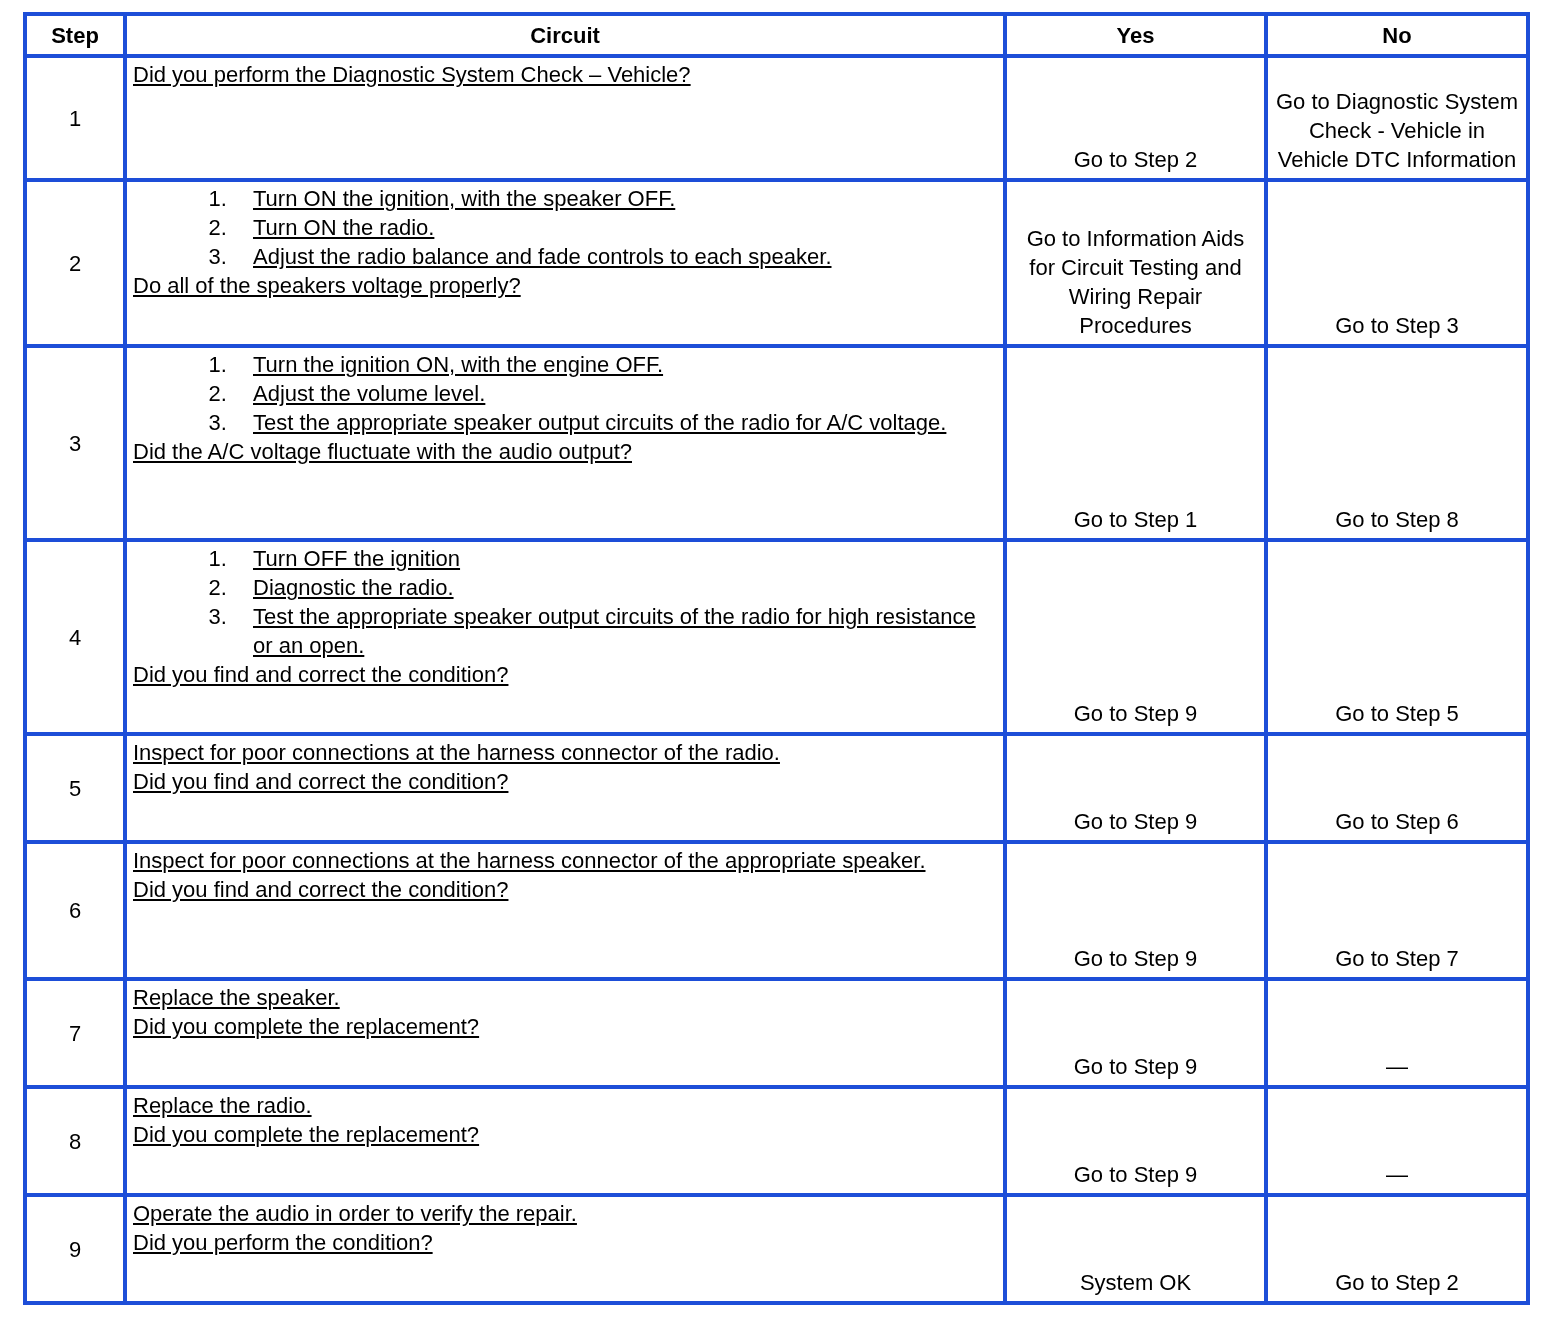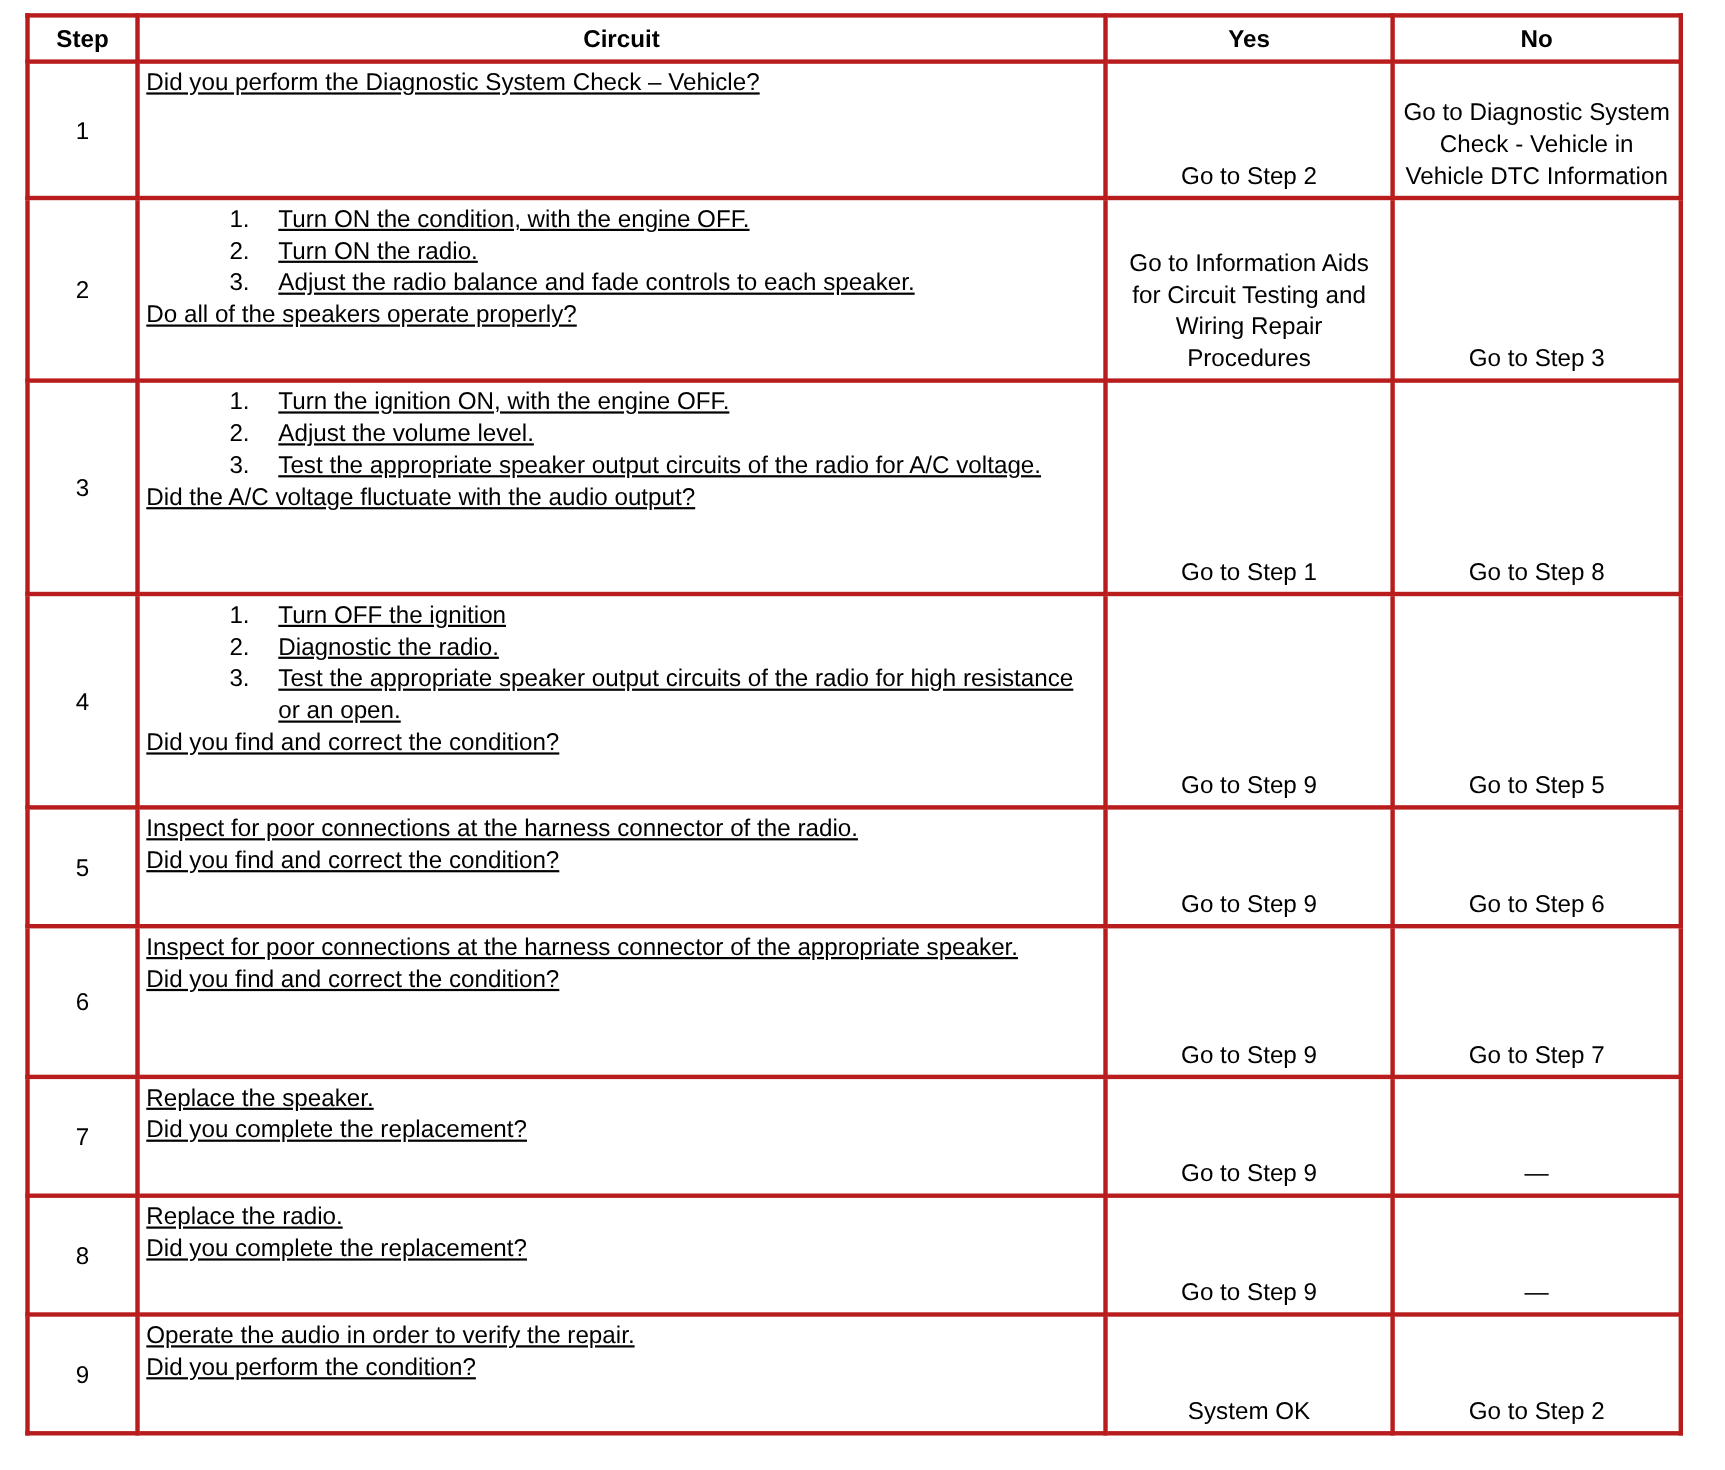--- a/index.html
+++ b/index.html
@@ -1,18 +1,18 @@
 <!DOCTYPE html>
 <html><head>
 <meta charset="utf-8">
 <style>
   html, body { margin:0; padding:0; background:#ffffff; }
   body { width:1568px; height:1336px; position:relative; font-family:"Liberation Sans", sans-serif; color:#000; }
   table { position:absolute; left:23px; top:12px; border-collapse:collapse; width:1503px; table-layout:fixed; }
-  td, th { border:4px solid #b91c1c; font-size:22px; line-height:29px; padding:0 6px; vertical-align:top; }
+  td, th { border:4px solid #1d4ed8; font-size:22px; line-height:29px; padding:0 6px; vertical-align:top; }
   th { height:38px; font-weight:bold; text-align:center; vertical-align:middle; padding:0; }
   td.step { text-align:center; vertical-align:middle; }
   td.yn { text-align:center; vertical-align:bottom; padding:2px 4px 4px 4px; }
   td.act { padding:2px 6px 4px 6px; }
   .cellwrap { display:flex; flex-direction:column; justify-content:space-between; height:100%;text-decoration:underline; }
   ol { margin:0; padding-left:100px; }
   ol li { padding-left:20px; }
   .q { margin-top:auto; }
 </style>
 </head>
@@ -42,25 +42,25 @@
           </div>
         </td>
     <td class="yn">Go to Step 2</td>
     <td class="yn">Go to Diagnostic System Check - Vehicle in Vehicle DTC Information</td>
       </tr>
       <tr style="height: 166px;">
         <td class="step">2</td>
     <td class="act">
           <div class="cellwrap">
             <ol>
-              <li>Turn ON the condition, with the engine OFF.</li>
+              <li>Turn ON the ignition, with the speaker OFF.</li>
               <li>Turn ON the radio.</li>
               <li>Adjust the radio balance and fade controls to each speaker.</li>
             </ol>
-            <div class="q">Do all of the speakers operate properly?</div>
+            <div class="q">Do all of the speakers voltage properly?</div>
           </div>
         </td>
     <td class="yn">Go to Information Aids for Circuit Testing and Wiring Repair Procedures</td>
     <td class="yn">Go to Step 3</td>
       </tr>
       <tr style="height: 194px;">
         <td class="step">3</td>
     <td class="act">
           <div class="cellwrap">
             <ol>

